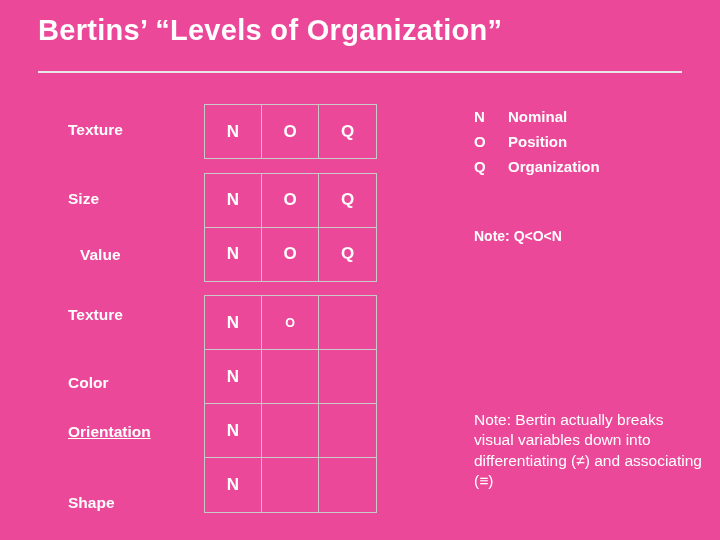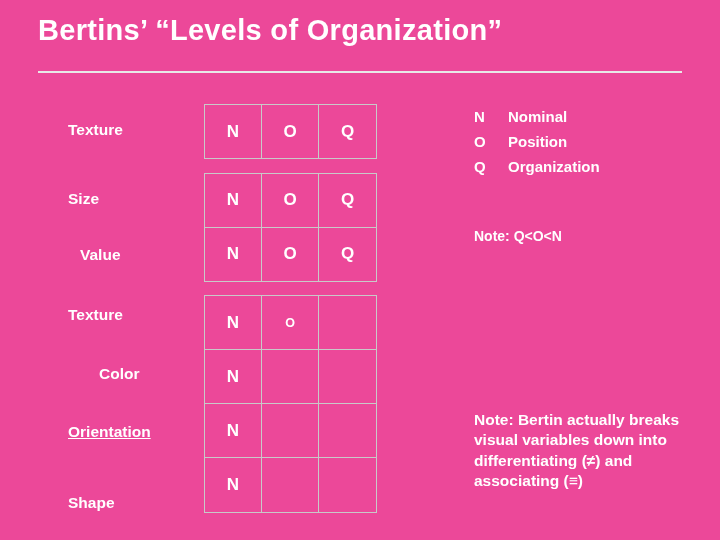--- a/index.html
+++ b/index.html
@@ -108,40 +108,40 @@
     font-weight: bold;
     color: #ffffff;
     white-space: nowrap;
   }
   #note-bertin {
     position: absolute;
     left: 474px;
     top: 410px;
     width: 228px;
     font-size: 15.5px;
-    font-weight: bold;
+    font-weight: normal;
     line-height: 1.32;
     color: #ffffff;
   }
 </style>
 </head>
 <body>
 
 <div class="slide">
 
   <div id="title-block">
     <div id="title-text">Bertins’ “Levels of Organization”</div>
   </div>
   <div id="title-rule"></div>
 
   <div class="row-label" style="left:68px; top:121px;">Texture</div>
   <div class="row-label" style="left:68px; top:190px;">Size</div>
   <div class="row-label" style="left:68px; top:246px;margin-left:12px;">Value</div>
   <div class="row-label" style="left:68px; top:306px;">Texture</div>
-  <div class="row-label" style="left:68px; top:365px;margin-left:31px;">Color</div>
+  <div class="row-label" style="left:68px; top:374px;">Color</div>
   <div class="row-label" style="left:68px; top:423px;text-decoration:underline;">Orientation</div>
   <div class="row-label" style="left:68px; top:494px;">Shape</div>
 
   <div class="grid-group" style="left:204px; top:104px; width:173px; height:55px; grid-template-columns:1fr 1fr 1fr; grid-template-rows:1fr;">
     <div class="cell last-row">N</div>
     <div class="cell last-row">O</div>
     <div class="cell last-col last-row">Q</div>
   </div>
 
   <div class="grid-group" style="left:204px; top:173px; width:173px; height:109px; grid-template-columns:1fr 1fr 1fr; grid-template-rows:1fr 1fr;">

